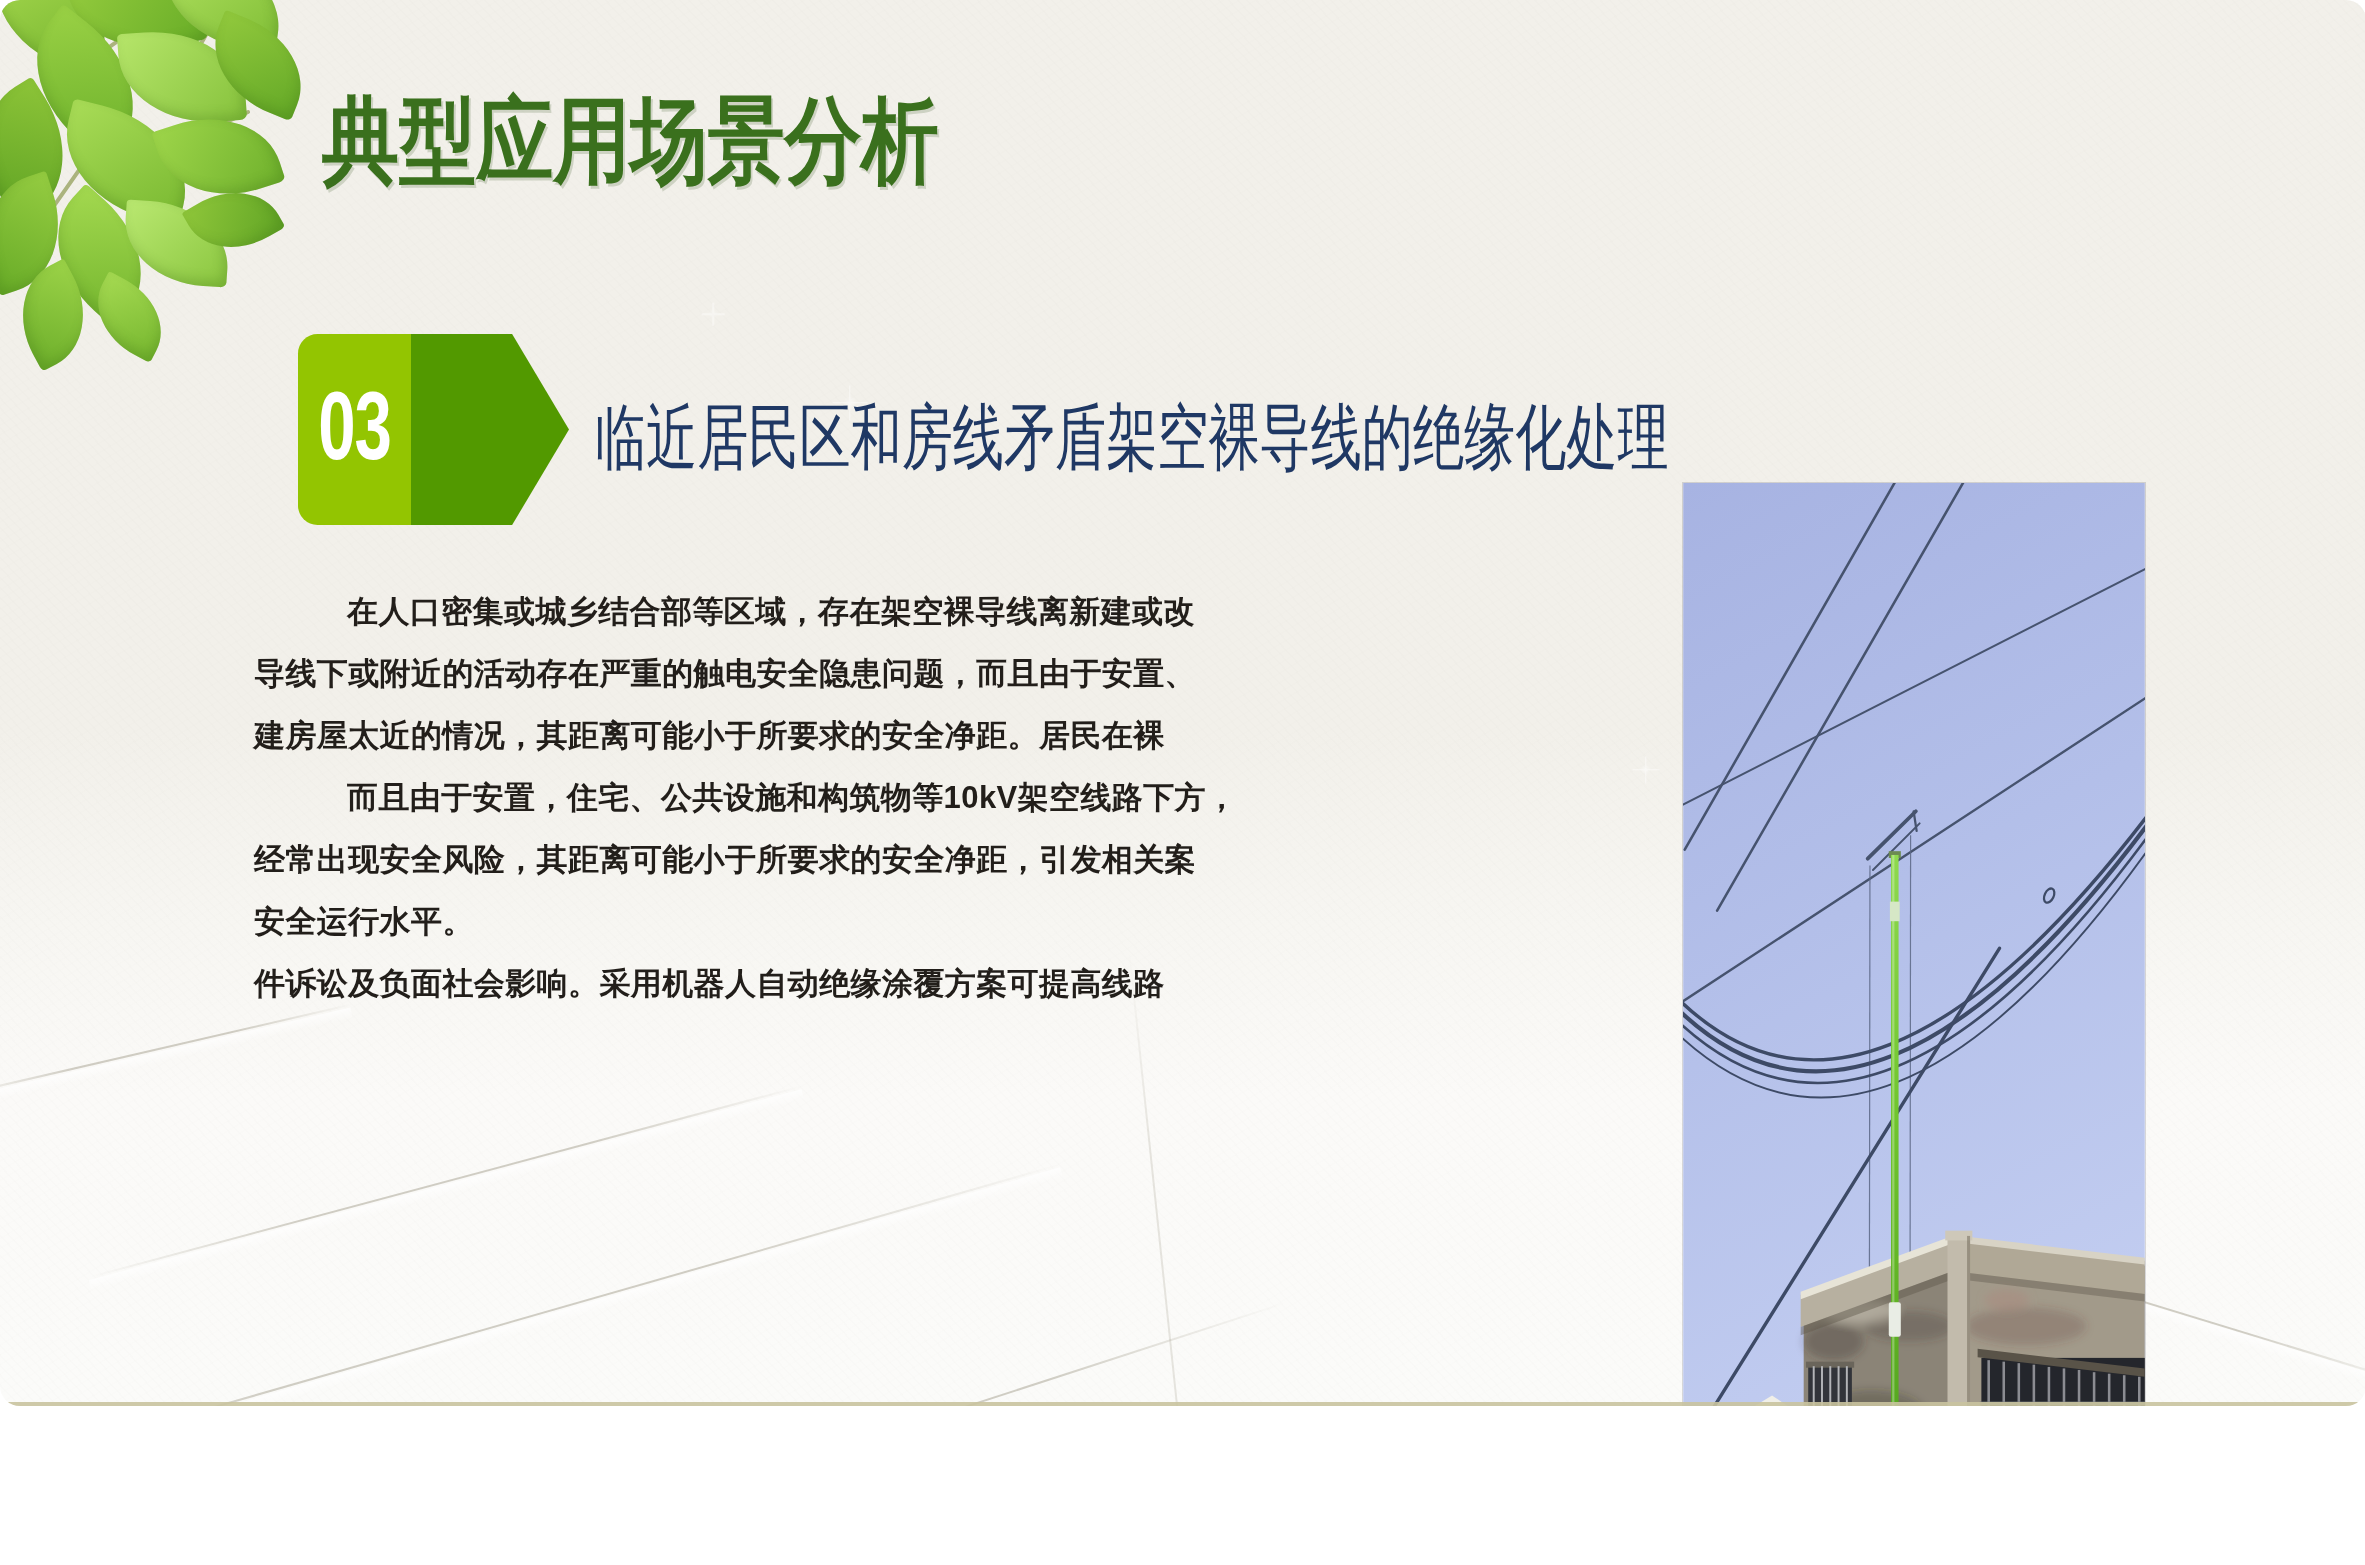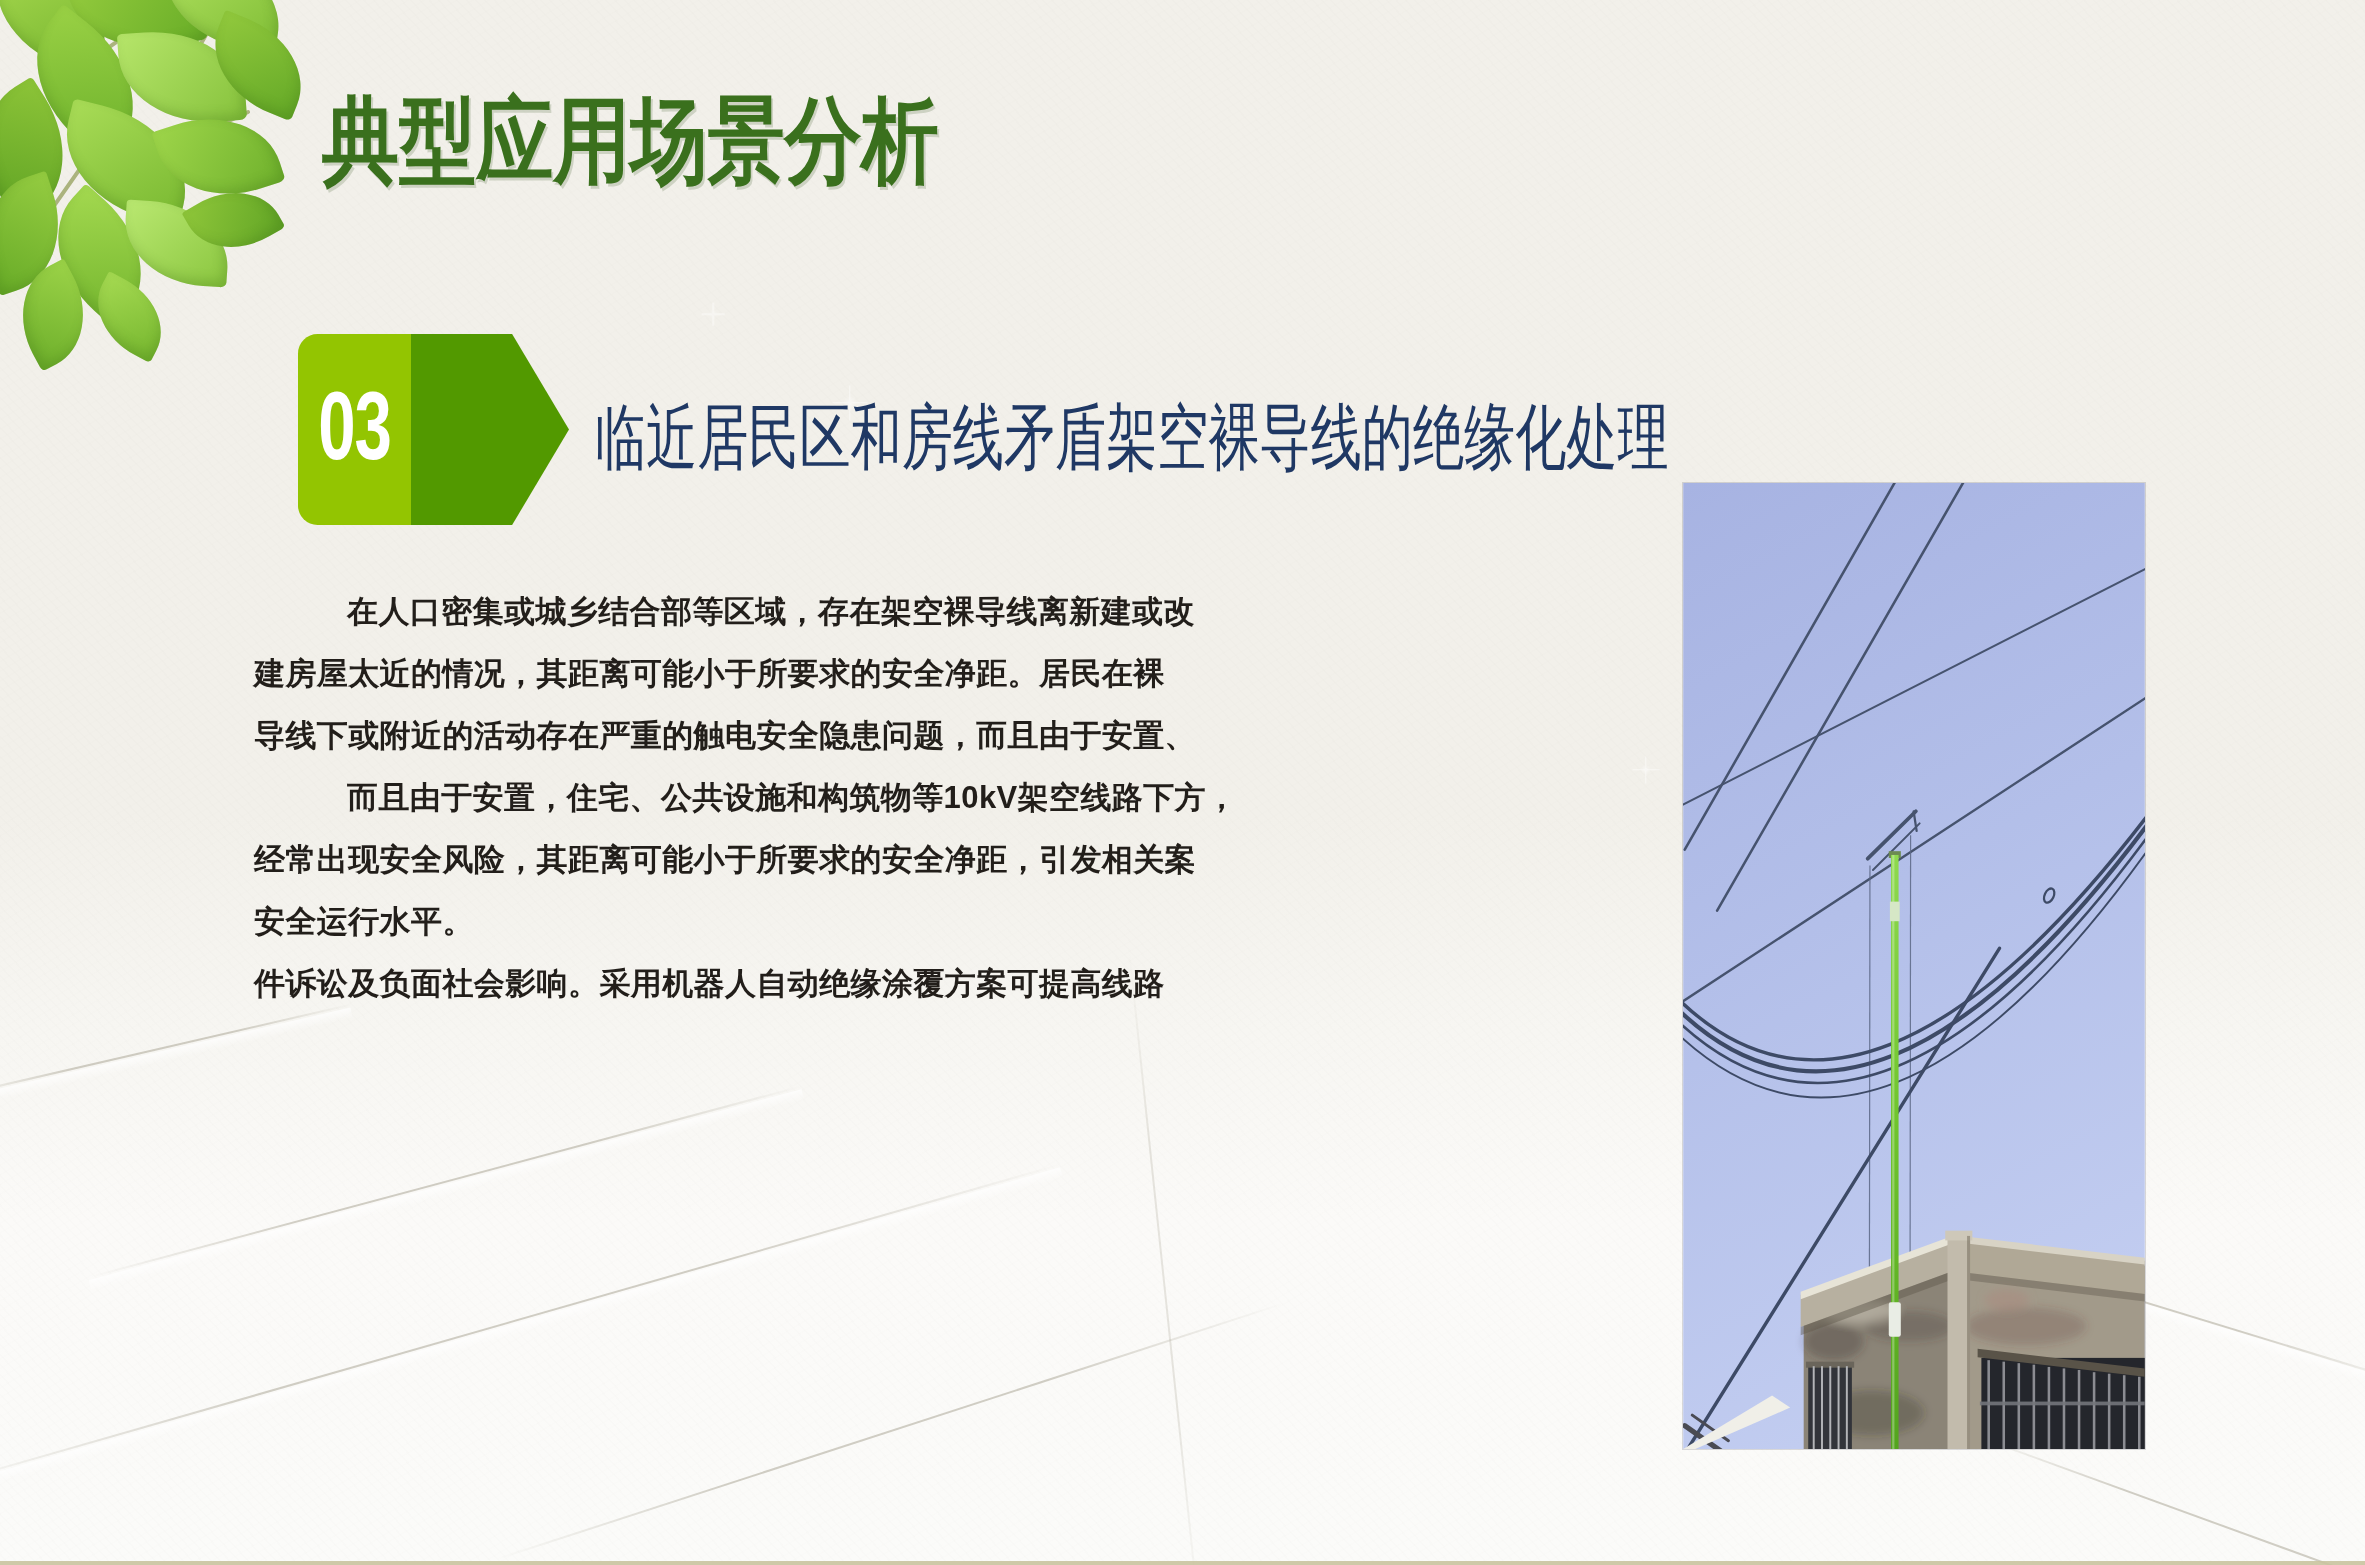--- a/index.html
+++ b/index.html
@@ -1,22 +1,23 @@
 <!DOCTYPE html>
 <html style="font-size:12px"><head>
 <meta charset="utf-8">
 <style>
   * { margin:0; padding:0; box-sizing:border-box; }
   html,body { width:2366px; height:1565px; }
   body { font-family:"Liberation Sans", sans-serif; overflow:hidden; }
 
   .slide {
-    position:relative; width:2366px; height:1565px; overflow:hidden;
+    position:relative; width:2366px; height:1406px; overflow:hidden;
     background:
       linear-gradient(180deg, #f2f0ea 0%, #f2f0ea 52%, #f7f6f2 66%, #fbfaf8 78%, #fbfbf9 100%);
+    border-radius: 20px;
   }
   
   .slide::before {
     content:""; position:absolute; inset:0; pointer-events:none; opacity:.5;
     background:
       repeating-linear-gradient(47deg, rgba(120,115,100,.025) 0 1.5px, transparent 1.5px 6.8px),
       repeating-linear-gradient(-31deg, rgba(120,115,100,.02) 0 1.5px, transparent 1.5px 8.3px);
   }
 
   
@@ -133,22 +134,22 @@
   <div class="badge">
     <div class="badge-light"></div>
     <div class="badge-dark"></div>
     <div class="badge-num">03</div>
   </div>
 
   <div class="section-heading">临近居民区和房线矛盾架空裸导线的绝缘化处理</div>
 
   <div class="body-text">
     <div class="bline indent">在人口密集或城乡结合部等区域，存在架空裸导线离新建或改</div>
+    <div class="bline">导线下或附近的活动存在严重的触电安全隐患问题，而且由于安置、</div>
     <div class="bline">建房屋太近的情况，其距离可能小于所要求的安全净距。居民在裸</div>
-    <div class="bline">导线下或附近的活动存在严重的触电安全隐患问题，而且由于安置、</div>
     <div class="bline indent">而且由于安置，住宅、公共设施和构筑物等10kV架空线路下方，</div>
     <div class="bline">经常出现安全风险，其距离可能小于所要求的安全净距，引发相关案</div>
     <div class="bline">安全运行水平。</div>
     <div class="bline">件诉讼及负面社会影响。采用机器人自动绝缘涂覆方案可提高线路</div>
   </div>
 
   <div class="photo">
     <svg width="462" height="966" viewBox="0 0 613 1283" xmlns="http://www.w3.org/2000/svg">
       <defs>
         <linearGradient id="skyGrad" x1="0" y1="0" x2="0.25" y2="1">

